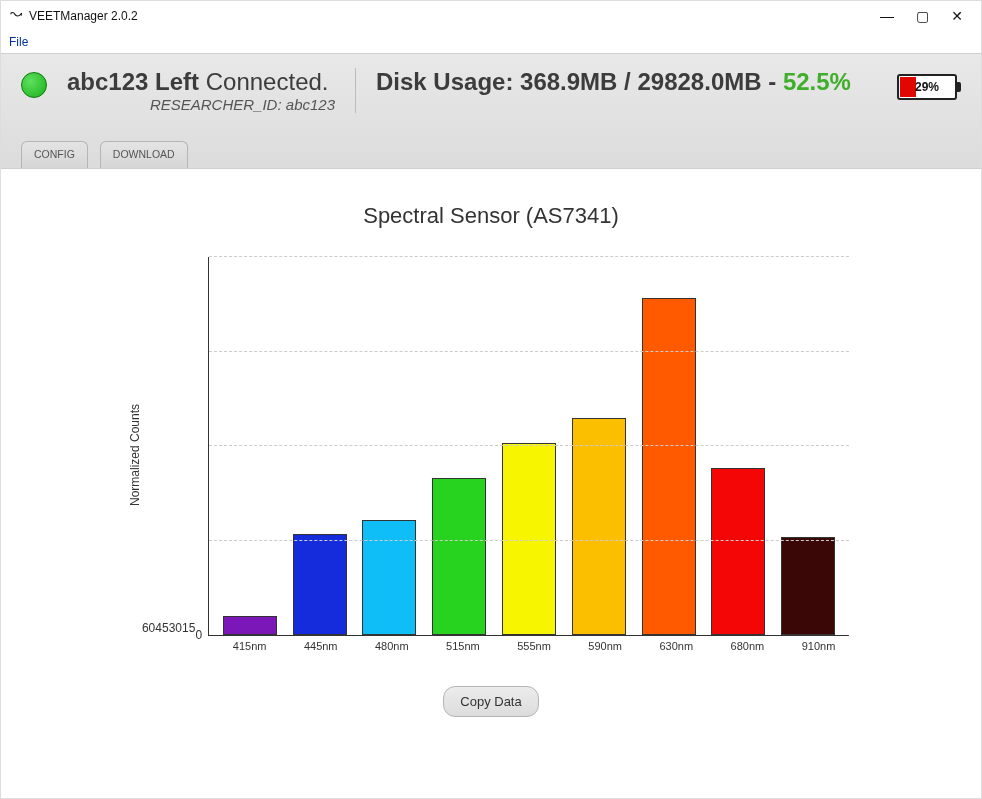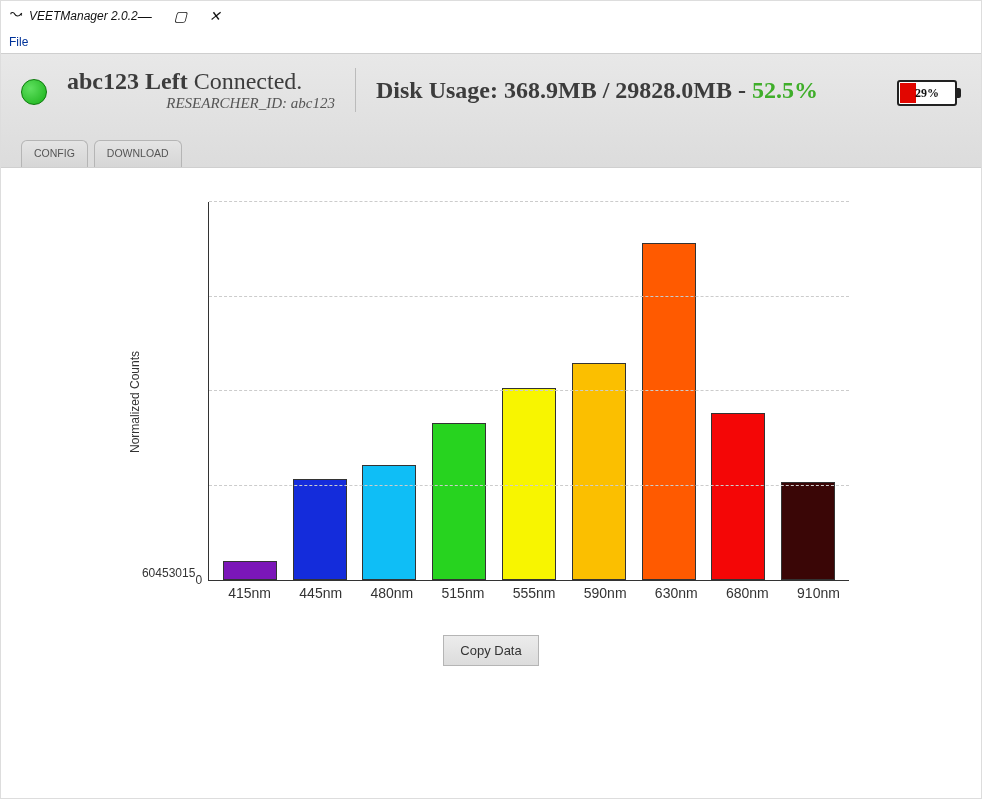--- a/index.html
+++ b/index.html
@@ -1,55 +1,55 @@
 <!DOCTYPE html>
 <html><head>
 <meta charset="utf-8">
 <style>
   html, body { margin:0; padding:0; font-family:"Segoe UI",Arial,sans-serif; background:#fff; color:#222; }
   .window { width:982px; height:799px; display:flex; flex-direction:column; border:1px solid #ddd; box-sizing:border-box; }
-  .titlebar { height:30px; display:flex; align-items:center; padding:0 8px; font-size:12px; color:#111;font-style:italic; }
+  .titlebar { height:30px; display:flex; align-items:center; justify-content:space-between; padding:0 8px; font-size:12px; color:#111; }
   .titlebar-left { display:flex; align-items:center; gap:6px; }
   .win-controls { display:flex; gap:22px; align-items:center; padding-right:10px; }
   .win-controls span { font-size:14px; line-height:1; color:#111; cursor:default; }
   .menubar { height:22px; font-size:12px; padding:0 8px; color:#003399; display:flex; align-items:center; }
   .menubar span { cursor:default; }
   .status-panel { background:linear-gradient(#e8e8e8,#dcdcdc); border-top:1px solid #cfcfcf; border-bottom:1px solid #cfcfcf; padding:14px 20px 0 20px; }
-  .status-row { display:flex; align-items:center; gap:20px;font-family:Liberation Serif, serif; }
+  .status-row { display:flex; align-items:flex-start; gap:20px; }
   .status-dot { width:24px; height:24px; border-radius:50%; background:radial-gradient(circle at 35% 35%,#5fe05f,#18b018); border:1px solid #0a7a0a; margin-top:4px; }
   .conn-block { display:flex; flex-direction:column; padding-right:20px; border-right:1px solid #bbb; min-width:268px; }
   .conn-main { font-size:24px; font-weight:400; color:#3c3c3c; white-space:nowrap; }
   .conn-main b { font-weight:700; color:#3c3c3c; }
   .conn-sub { font-size:15px; font-style:italic; color:#555; text-align:right; }
   .disk-block { display:flex; flex-direction:column; flex:1; }
   .disk-main { font-size:24px; font-weight:700; color:#3c3c3c; white-space:nowrap; }
   .disk-pct { color:#3fae2a; font-weight:700; }
   .disk-sub { font-size:12px; font-style:italic; color:#555; }
   .battery { margin-top:6px; display:flex; align-items:center; }
   .battery-body { width:56px; height:22px; border:2px solid #222; border-radius:3px; position:relative; background:#fff; }
   .battery-fill { position:absolute; top:1px; left:1px; bottom:1px; width:29%; background:#e10600; }
   .battery-pct { position:absolute; top:0; left:0; right:0; bottom:0; display:flex; align-items:center; justify-content:center; font-size:12px; font-weight:600; color:#111; }
   .battery-nub { width:4px; height:10px; background:#222; border-radius:0 2px 2px 0; }
   .tabs-row { display:flex; justify-content:space-between; margin-top:28px; }
-  .tab-group { display:flex; gap:6px; }
+  .tab-group { display:flex; gap:12px; }
   .tab { font-size:10.5px; padding:6px 12px 8px 12px; border:1px solid #b5b5b5; border-bottom:none; border-radius:6px 6px 0 0; background:linear-gradient(#e4e4e4,#d6d6d6); color:#555; cursor:default; }
   .tab.active { background:#fff; color:#333; position:relative; top:1px; }
   .content { flex:1; background:#fff; display:flex; flex-direction:column; align-items:center; padding:34px 40px 24px 40px; overflow:hidden; }
   .chart-title { font-size:22px; color:#333; margin-bottom:28px; }
   .chart { display:flex; }
   .yaxis-label { writing-mode:vertical-rl; transform:rotate(180deg); font-size:12px; color:#333; text-align:center; padding-right:6px; }
   .ygutter { display:flex; flex-direction:row; justify-content:space-between; align-items:flex-end; font-size:12px; color:#333; padding-right:6px; height:378px; }
   .plot-wrap { display:flex; flex-direction:column; }
   .plot { position:relative; width:640px; height:378px; border-left:1.5px solid #333; border-bottom:1.5px solid #333; }
   .gridline { position:absolute; left:0; right:0; border-top:1px dashed #ccc; }
   .bars { position:absolute; left:0; right:0; bottom:0; top:0; display:flex; align-items:flex-end; justify-content:space-around; padding:0 6px; }
   .bar { width:54px; border:1px solid #333; box-sizing:border-box; }
-  .xaxis { display:flex; justify-content:space-around; padding:4px 6px 0 6px; width:640px; font-size:14px; color:#333;align-items:flex-end; }
+  .xaxis { display:flex; justify-content:space-around; padding:4px 6px 0 6px; width:640px; font-size:11px; color:#333;align-items:flex-end; }
   .xaxis span { width:54px; text-align:center; }
-  .copy-btn { margin-top:34px; padding:7px 16px; font-size:13px; background:linear-gradient(#ececec,#dcdcdc); border:1px solid #b5b5b5; border-radius:0; color:#333; cursor:default; }
+  .copy-btn { margin-top:34px; padding:7px 16px; font-size:13px; background:linear-gradient(#ececec,#dcdcdc); border:1px solid #b5b5b5; border-radius:12px; color:#333; cursor:default; }
   .app-icon { width:14px; height:14px; display:inline-block; }
 </style>
 </head>
 <body>
 
 <div class="window">
 
   <div class="titlebar">
     <div class="titlebar-left">
       <span class="app-icon">
@@ -97,20 +97,21 @@
 
     <div class="tabs-row">
       <div class="tab-group" id="tabs-left">
           <div class="tab">CONFIG</div>
           <div class="tab">DOWNLOAD</div>
         </div>
     </div>
   </div>
 
   <div class="content">
+    <div class="chart-title">Spectral Sensor (AS7341)</div>
     <div class="chart">
       <div class="yaxis-label">Normalized Counts</div>
       <div class="ygutter" id="ygutter">
           <span style="margin-top: -7px;">60</span>
           <span>45</span>
           <span>30</span>
           <span>15</span>
           <span style="margin-bottom: -7px;">0</span>
         </div>
       <div class="plot-wrap">

